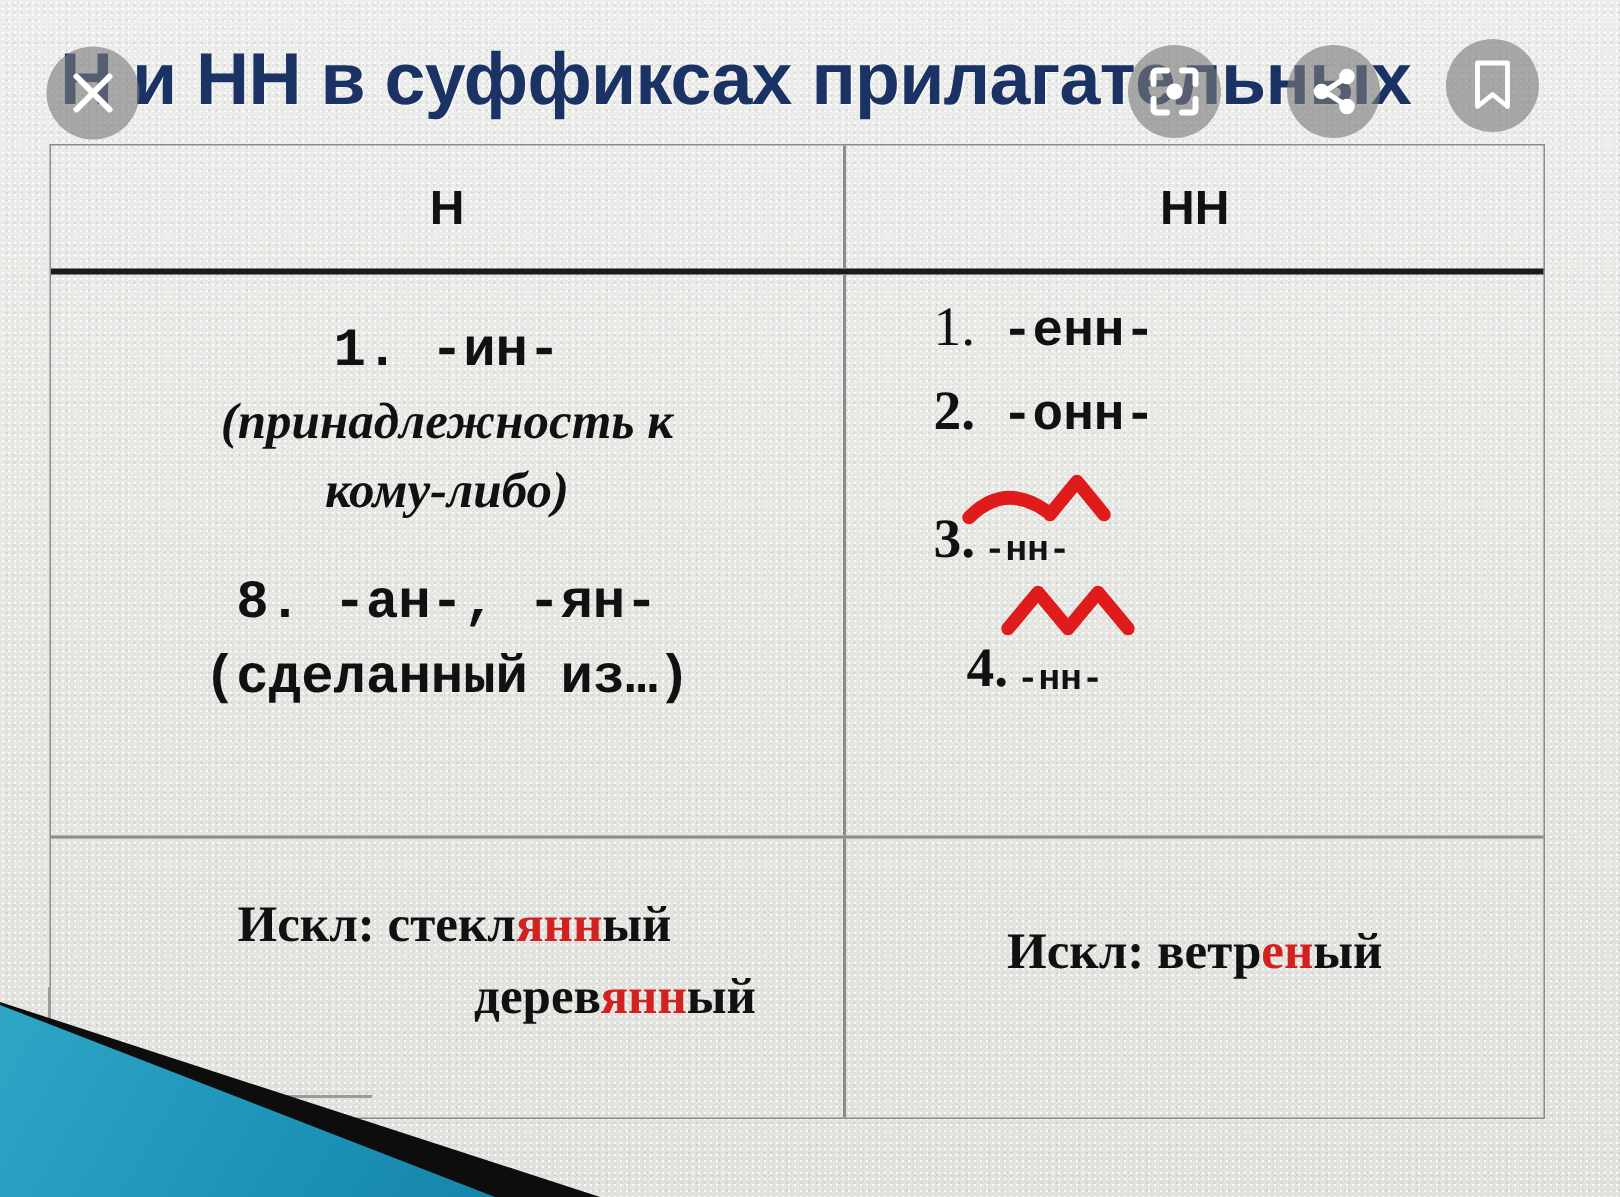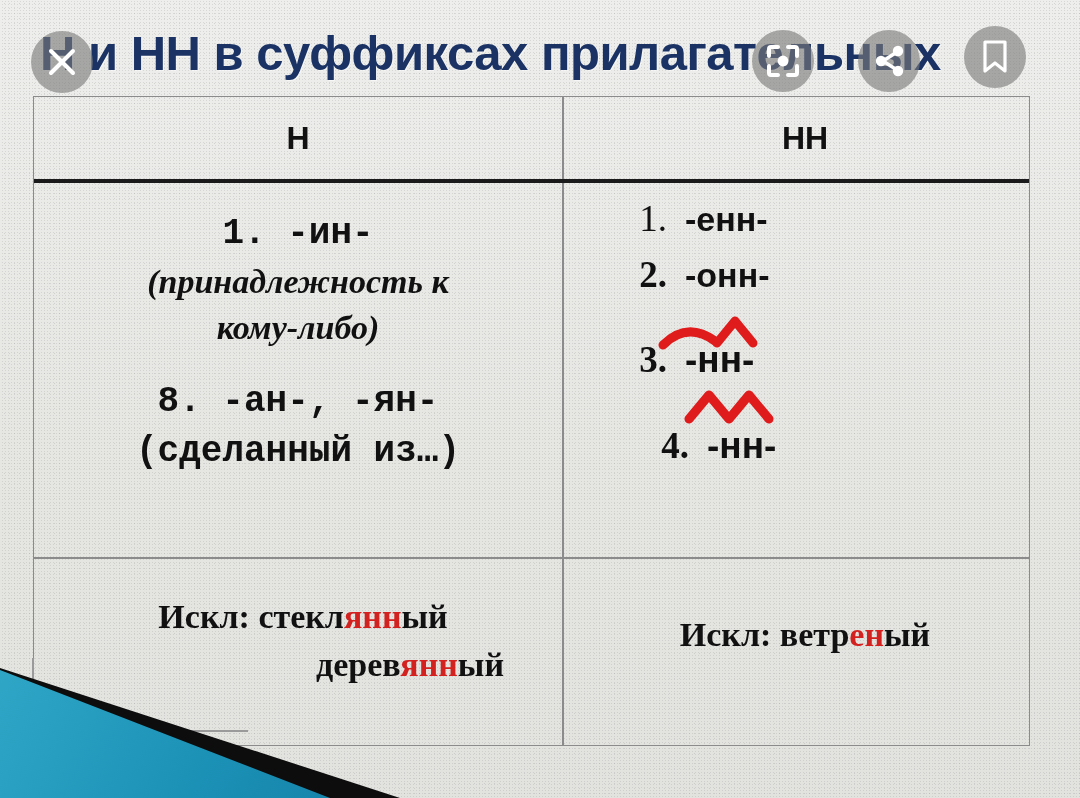--- a/index.html
+++ b/index.html
@@ -93,21 +93,20 @@
   .cell-left {
     width: 530px;
     box-sizing: border-box;
     border-right: 2px solid #8b8b8b;
     position: relative;
   }
   .cell-right {
     flex: 1 1 auto;
     box-sizing: border-box;
     position: relative;
-    padding-left: 17px;
   }
 
   .head-text {
     font-family: "Liberation Sans", sans-serif;
     font-weight: bold;
     font-size: 32px;
     color: #111;
     text-align: center;
     line-height: 82px;
   }
@@ -150,26 +149,26 @@
   .rr-num {
     font-family: "Liberation Serif", serif;
     font-size: 37px;
     font-weight: bold;
     width: 62px;
     text-align: right;
     flex: 0 0 62px;
   }
   .rr-num.light { font-weight: normal; }
   .rr-suffix {
-    font-family: Liberation Sans, sans-serif;
+    font-family: Liberation Mono, monospace;
     font-weight: bold;
     font-size: 34px;
     margin-left: 18px;
   }
-  .rr-suffix.tight { margin-left: 18px; font-size: 37px; }
+  .rr-suffix.tight { margin-left: 6px; font-size: 24px; }
 
   .morph-mark {
     position: absolute;
     pointer-events: none;
   }
 
   
   .excl {
     font-family: "Liberation Serif", serif;
     font-weight: bold;

